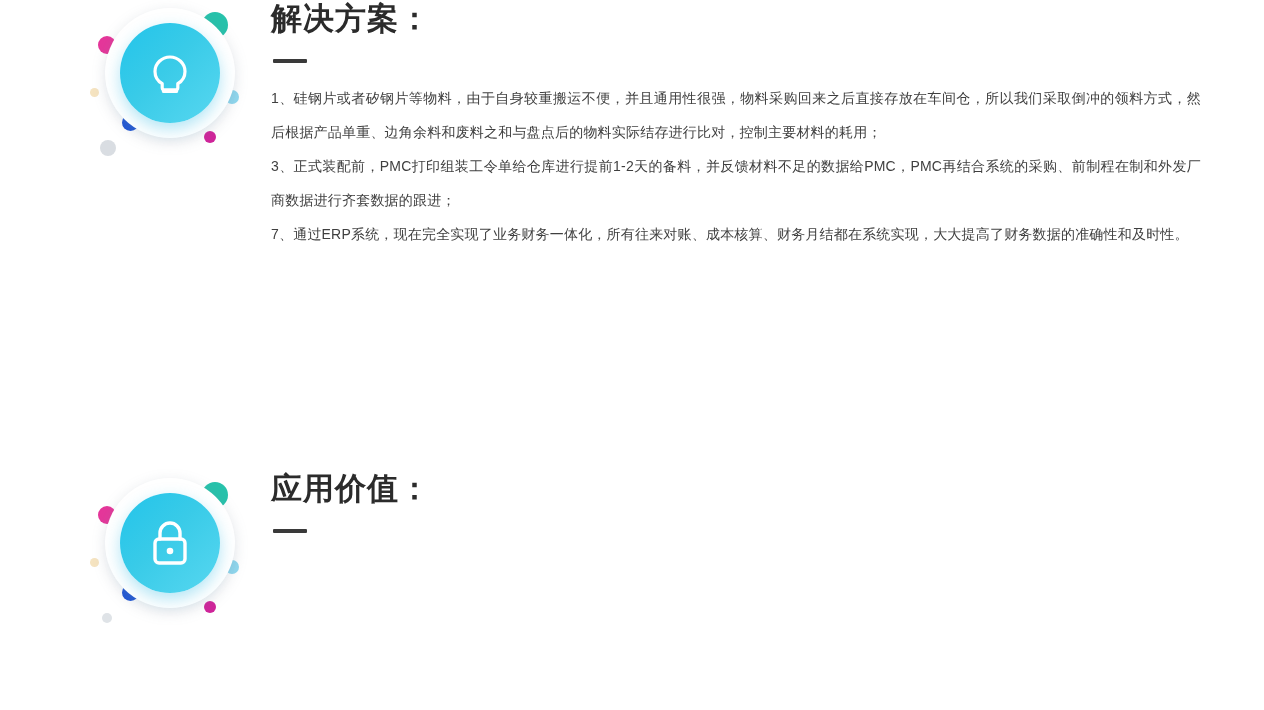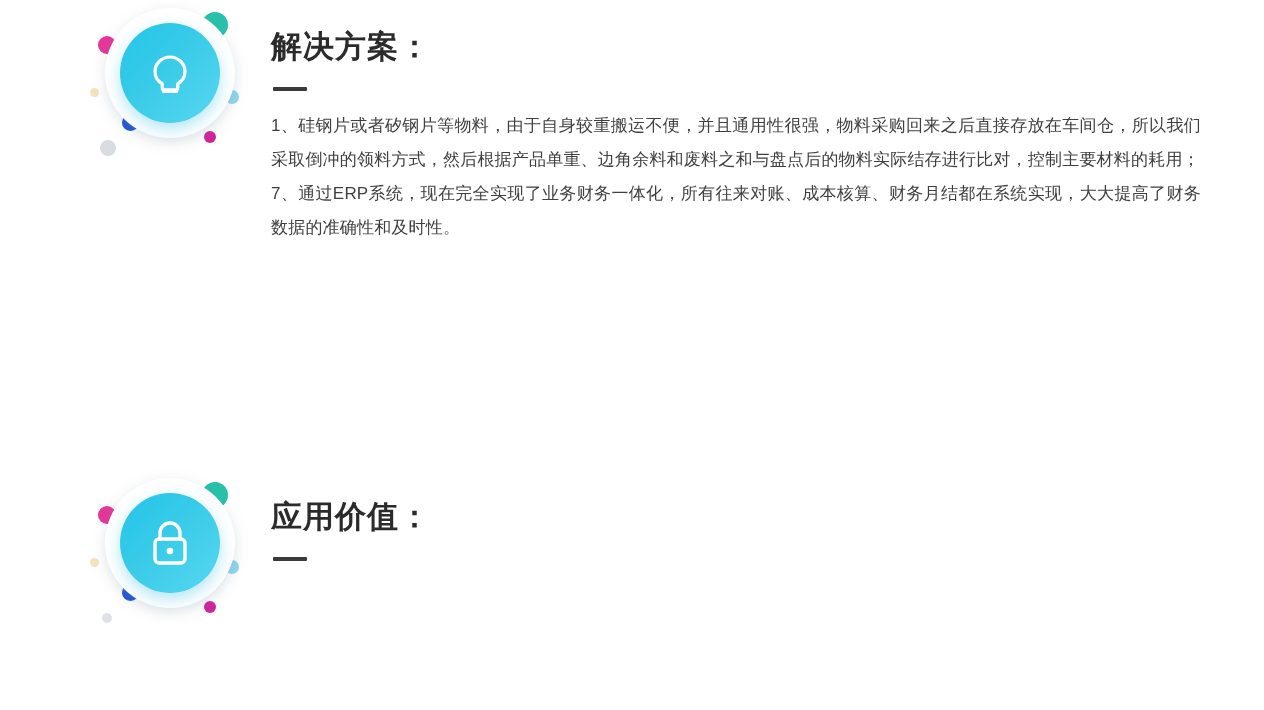--- a/index.html
+++ b/index.html
@@ -86,32 +86,31 @@
     left: 271px;
     top: 0;
     width: 930px;
   }
   .heading {
     font-size: 31px;
     font-weight: bold;
     color: #2b2b2b;
     letter-spacing: 1px;
     margin: 0;
-    padding-top: 28px;
     line-height: 1.2;
   }
   .rule {
     width: 34px;
     height: 4px;
     background: #3a3a3a;
     margin: 22px 0 18px 2px;
     border-radius: 1px;
   }
   .body-text {
-    font-size: 17px;
+    font-size: 14px;
     line-height: 34px;
     color: #3f3f3f;
     letter-spacing: 0.2px;
     margin: 0;
     text-align: justify;
   }
   .body-text p { margin: 0; }
 </style>
 </head>
 <body>
@@ -136,20 +135,21 @@
           <path d="M21.5 46.5h13" fill="none" stroke="#ffffff" stroke-width="3.2" stroke-linecap="round"></path>
         </svg>
       </div>
     </div>
 
     <div class="content">
       <h1 class="heading">解决方案：</h1>
       <div class="rule"></div>
       <div class="body-text">
         <p>1、硅钢片或者矽钢片等物料，由于自身较重搬运不便，并且通用性很强，物料采购回来之后直接存放在车间仓，所以我们采取倒冲的领料方式，然后根据产品单重、边角余料和废料之和与盘点后的物料实际结存进行比对，控制主要材料的耗用；</p>
+        <p>3、正式装配前，PMC打印组装工令单给仓库进行提前1-2天的备料，并反馈材料不足的数据给PMC，PMC再结合系统的采购、前制程在制和外发厂商数据进行齐套数据的跟进；</p>
         <p>7、通过ERP系统，现在完全实现了业务财务一体化，所有往来对账、成本核算、财务月结都在系统实现，大大提高了财务数据的准确性和及时性。</p>
       </div>
     </div>
   </div>
 
   <div class="section" id="section-value">
 
     <div class="badge">
       <div class="dot d-teal" style="left:122px; top:12px;"></div>
       <div class="dot d-pink" style="left:18px;  top:36px;"></div>

